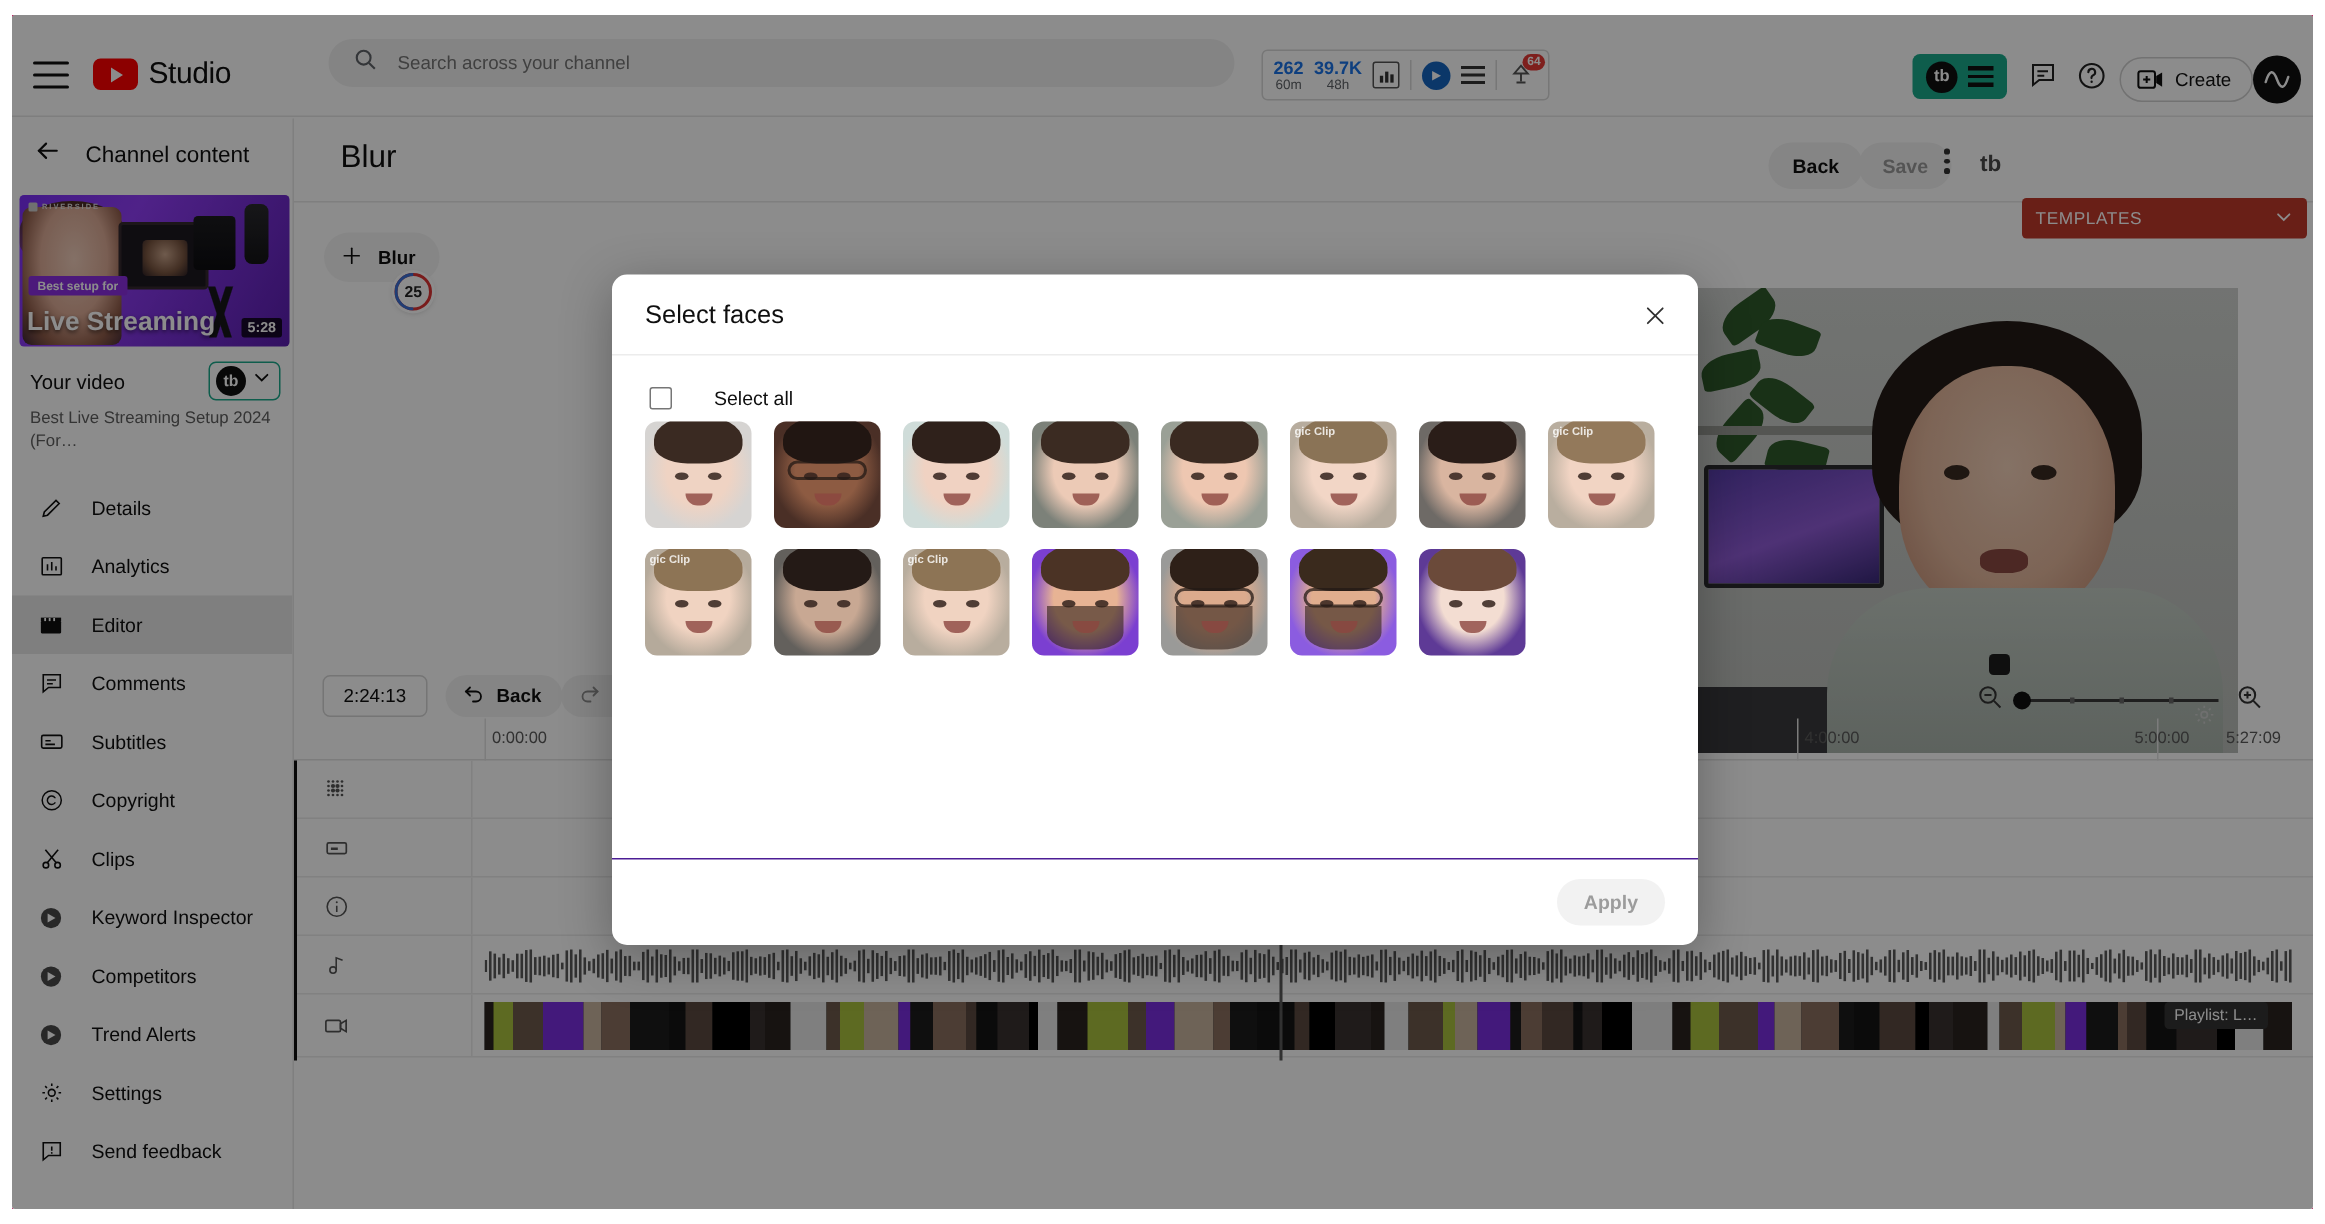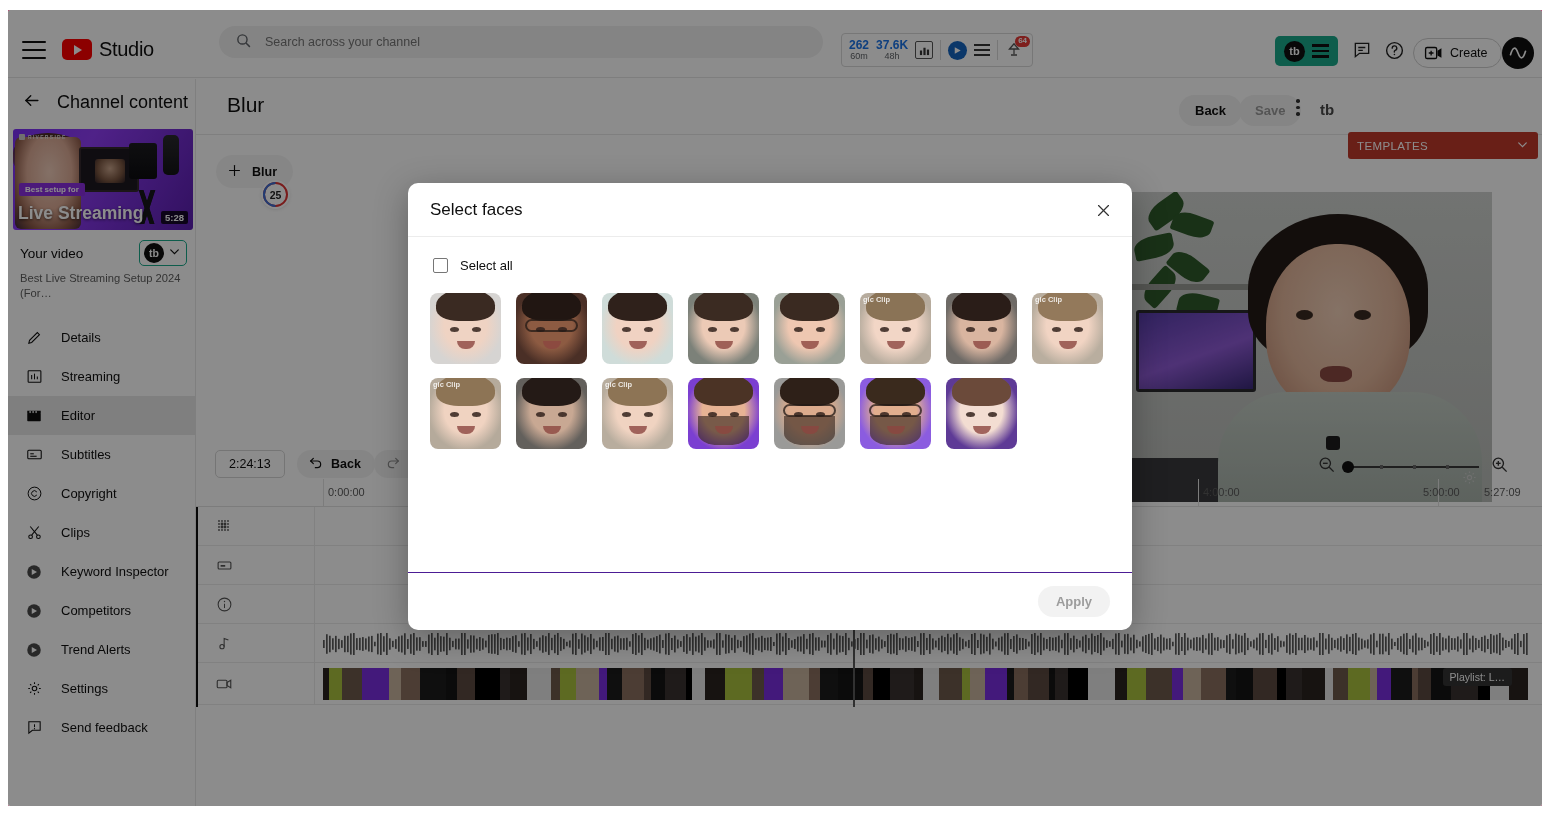--- a/index.html
+++ b/index.html
@@ -133,21 +133,21 @@
     position: absolute; left: 0; top: 69px;
     width: 188px; height: 727px;
     background: #ffffff;
     border-right: 1px solid #e8e8e8;
     overflow: hidden;
   }
   .sb-head {
     display: flex; align-items: center; gap: 16px;
     padding: 12px 0 12px 14px;
   }
-  .sb-head-title { font-size: 18px; color: #0f0f0f; }
+  .sb-head-title { font-size: 15px; color: #0f0f0f; }
   .sb-thumb {
     position: relative;
     width: 180px; height: 101px; margin: 3px 0 0 5px;
     border-radius: 3px; overflow: hidden;
     background: linear-gradient(120deg,#7b2ff7 0%, #913ef8 35%, #5b1fb0 100%);
   }
   .thumb-face {
     position: absolute; left: 2px; top: 8px; width: 66px; height: 92px;
     background: radial-gradient(ellipse at 52% 38%, #f0cdbb 0%, #dcab96 46%, #8f5c49 75%, #3a2433 100%);
     border-radius: 6px;
@@ -445,21 +445,21 @@
     display: flex; align-items: center;
   }
   .modal-title { margin-left: 22px; font-size: 17px; color: #0f0f0f; }
   .modal-close {
     position: absolute; right: 18px; top: 16px;
     width: 22px; height: 22px; cursor: pointer;
     display: flex; align-items: center; justify-content: center;
   }
   .modal-body { flex: 1; padding: 18px 22px 0 22px; overflow: hidden; }
   .selectall {
-    display: flex; align-items: flex-end; gap: 12px; margin: 3px 0 20px 3px;
+    display: flex; align-items: flex-end; gap: 28px; margin: 3px 0 8px 3px;
     cursor: pointer;
   }
   .cb {
     width: 15px; height: 15px; border: 1.6px solid #767676; border-radius: 2px;
   }
   .selectall-label { font-size: 13px; color: #0f0f0f; }
   .faces { display: flex; flex-wrap: wrap; gap: 14px 15px; }
   .face {
     width: 71px; height: 71px; border-radius: 8px; overflow: hidden;
     position: relative; cursor: pointer; background: #bdbdbd;
@@ -535,21 +535,21 @@
       </span>
       <input class="search-input" type="text" placeholder="Search across your channel" style="">
     </div>
 
     <div class="stats">
       <div class="stat-col">
         <span class="stat-num">262</span>
         <span class="stat-sub">60m</span>
       </div>
       <div class="stat-col">
-        <span class="stat-num">37.6K</span>
+        <span class="stat-num">39.7K</span>
         <span class="stat-sub">48h</span>
       </div>
       <div class="stat-btn">
         <svg width="11" height="11" viewBox="0 0 12 12">
           <rect x="1" y="6" width="2.4" height="5" fill="#333"></rect>
           <rect x="4.8" y="3" width="2.4" height="8" fill="#333"></rect>
           <rect x="8.6" y="5" width="2.4" height="6" fill="#333"></rect>
         </svg>
       </div>
       <div class="divider-v"></div>
@@ -660,33 +660,43 @@
         </div>
         <div class="nav-item">
           <span class="nav-ic">
             <svg width="17" height="17" viewBox="0 0 24 24" fill="none" stroke="#0f0f0f" stroke-width="1.5">
               <rect x="3" y="4" width="18" height="16" rx="1"></rect>
               <line x1="8" y1="16" x2="8" y2="10"></line>
                 <line x1="12" y1="16" x2="12" y2="8"></line>
                 <line x1="16" y1="16" x2="16" y2="12"></line>
             </svg>
           </span>
-          <span>Streaming</span>
+          <span>Analytics</span>
         </div>
         <div class="nav-item active">
           <span class="nav-ic">
             <svg width="18" height="18" viewBox="0 0 24 24">
               <rect x="3" y="8" width="18" height="11" rx="1" fill="#0f0f0f"></rect>
               <rect x="3" y="5" width="18" height="3.4" fill="#0f0f0f"></rect>
               <rect x="6" y="5.3" width="1.6" height="2.8" fill="#fff"></rect>
               <rect x="10" y="5.3" width="1.6" height="2.8" fill="#fff"></rect>
               <rect x="14" y="5.3" width="1.6" height="2.8" fill="#fff"></rect>
             </svg>
           </span>
           <span>Editor</span>
+        </div>
+        <div class="nav-item">
+          <span class="nav-ic">
+            <svg width="17" height="17" viewBox="0 0 24 24" fill="none" stroke="#0f0f0f" stroke-width="1.5">
+              <path d="M4 4 H20 V16 H9 L4 20 Z"></path>
+                <line x1="7.5" y1="9" x2="16" y2="9"></line>
+                <line x1="7.5" y1="12.5" x2="13" y2="12.5"></line>
+            </svg>
+          </span>
+          <span>Comments</span>
         </div>
         <div class="nav-item">
           <span class="nav-ic">
             <svg width="17" height="17" viewBox="0 0 24 24" fill="none" stroke="#0f0f0f" stroke-width="1.5">
               <rect x="2.5" y="6" width="19" height="12" rx="1.5"></rect>
               <line x1="6" y1="11" x2="11" y2="11"></line>
                 <line x1="6" y1="14.5" x2="15" y2="14.5"></line>
             </svg>
           </span>
           <span>Subtitles</span>

